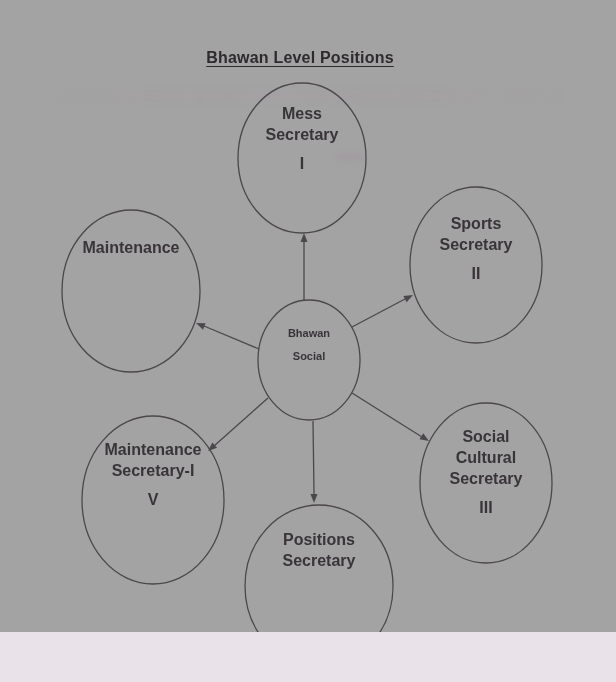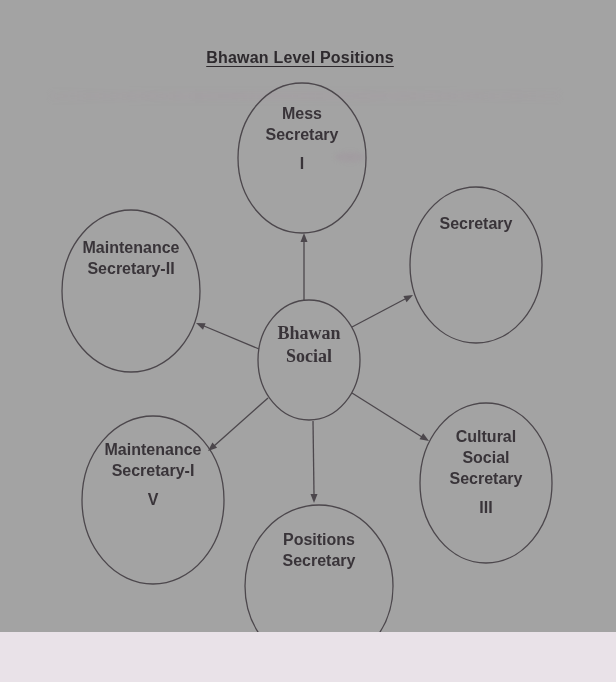--- a/index.html
+++ b/index.html
@@ -46,24 +46,23 @@
     font-weight:bold;
     font-size:16px;
     line-height:21px;
     color:#393439;
   }
   .node-label .numeral{margin-top:8px;}
   .center-label{
     position:absolute;
     text-align:center;
     font-weight:bold;
-    font-size:18px;
+    font-size:11px;
     line-height:23px;
     color:#393439;
-    font-family:Liberation Serif, serif;
   }
 </style>
 </head>
 <body>
 
 <div class="page">
 
   <div class="bleed-streak"></div>
   <div class="smudge-mid"></div>
   <div class="smudge-purple"></div>
@@ -114,39 +113,40 @@
     <div>Social</div>
   </div>
 
   <div class="node-label" style="left:232px;top:103px;width:140px;">
     <div>Mess</div>
     <div>Secretary</div>
     <div class="numeral">I</div>
   </div>
 
   <div class="node-label" style="left:406px;top:213px;width:140px;">
+    <div>Sports</div>
     <div>Secretary</div>
+    <div class="numeral">II</div>
   </div>
 
   <div class="node-label" style="left:416px;top:426px;width:140px;">
+    <div>Social</div>
     <div>Cultural</div>
-    <div>Social</div>
     <div>Secretary</div>
     <div class="numeral">III</div>
   </div>
 
   <div class="node-label" style="left:249px;top:529px;width:140px;">
     <div>Positions</div>
     <div>Secretary</div>
   </div>
 
   <div class="node-label" style="left:78px;top:439px;width:150px;">
     <div>Maintenance</div>
     <div>Secretary-I</div>
     <div class="numeral">V</div>
   </div>
 
   <div class="node-label" style="left:56px;top:237px;width:150px;">
     <div>Maintenance</div>
-    <div>Secretary-II</div>
   </div>
 
 </div>
 
 </body></html>

